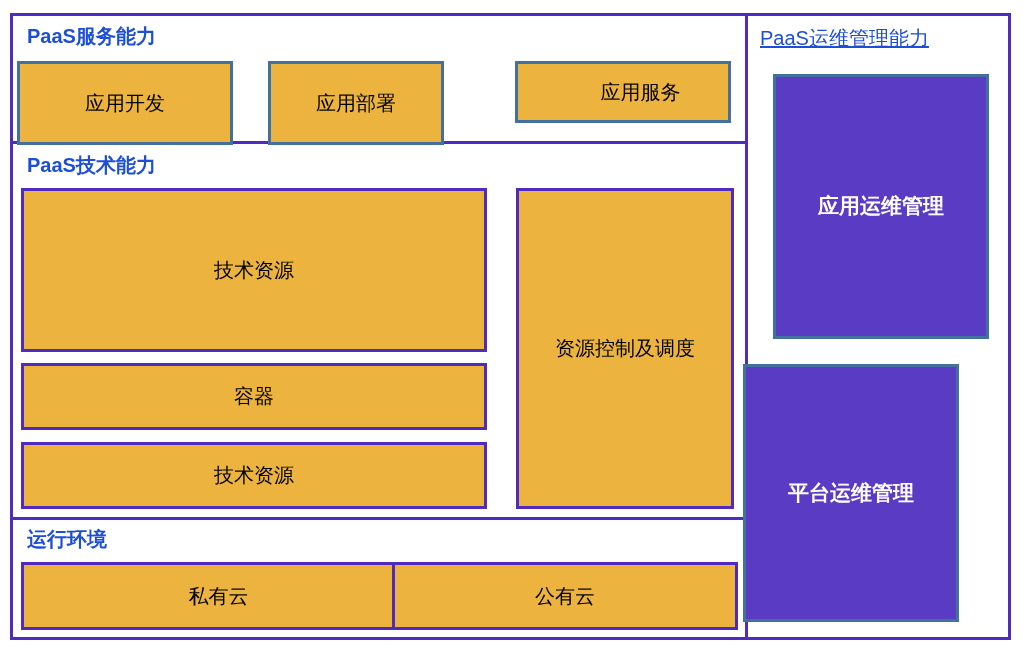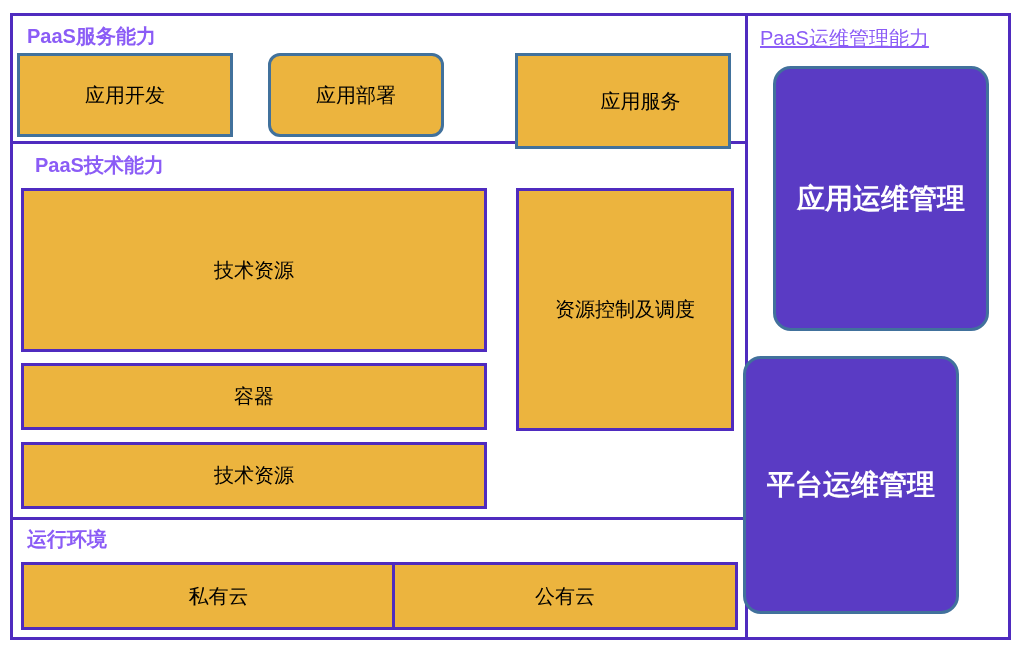--- a/index.html
+++ b/index.html
@@ -20,61 +20,61 @@
     background:var(--purple-line,#4f2bbf);
   }
   .hdiv{
     position:absolute;left:10px;width:738px;height:3px;
     background:var(--purple-line,#4f2bbf);
   }
   .hdiv.h1{top:141px;}
   .hdiv.h2{top:517px;}
   .sec-title{
     position:absolute;
-    font-size:20px;line-height:1.2;color:#8b5cf6;
+    font-size:20px;line-height:1.2;color:#1d4ed8;
     white-space:nowrap;
   }
   .sec-title.bold{font-weight:bold;}
   .box{
     position:absolute;
     box-sizing:border-box;
     display:flex;align-items:center;justify-content:center;
     text-align:center;
     font-size:20px;color:#000;
     line-height:1.35;
   }
   .box.orange{background:var(--orange-fill,#ecb43e);}
-  .box.steel-border{border:3px solid var(--steel-border,#41719c);}
+  .box.steel-border{border:3px solid var(--steel-border,#41719c);margin-top:8px;}
   .box.purple-border{border:3px solid var(--purple-line,#4f2bbf);}
   .box.purple-fill{
     background:var(--purple-fill,#5a3bc4);
-    color:#ffffff;font-weight:bold;font-size:28px;border-radius:18px;
+    color:#ffffff;font-weight:bold;font-size:21px;
   }
   .wrap-narrow{display:inline-block;max-width:140px;}
 </style>
 </head>
 <body>
 
 <div class="canvas">
 
   <div class="outer-frame"></div>
   <div class="vdiv"></div>
   <div class="hdiv h1"></div>
   <div class="hdiv h2"></div>
 
   <div class="sec-title bold" style="left:27px;top:24px;">PaaS服务能力</div>
   <div class="box orange steel-border" style="left:17px;top:53px;width:216px;height:84px;">应用开发</div>
-  <div class="box orange steel-border" style="left:268px;top:53px;width:176px;height:84px;border-radius:12px;">应用部署</div>
-  <div class="box orange steel-border" style="left:515px;top:53px;width:216px;height:96px;padding-left:35px;">应用服务</div>
+  <div class="box orange steel-border" style="left:268px;top:53px;width:176px;height:84px;">应用部署</div>
+  <div class="box orange steel-border" style="left:515px;top:53px;width:216px;height:62px;padding-left:35px;">应用服务</div>
 
-  <div class="sec-title bold" style="left:27px;top:153px;margin-left:8px;">PaaS技术能力</div>
+  <div class="sec-title bold" style="left:27px;top:153px;">PaaS技术能力</div>
   <div class="box orange purple-border" style="left:21px;top:363px;width:466px;height:67px;">容器</div>
   <div class="box orange purple-border" style="left:21px;top:188px;width:466px;height:164px;">技术资源</div>
   <div class="box orange purple-border" style="left:21px;top:442px;width:466px;height:67px;">技术资源</div>
-  <div class="box orange purple-border" style="left:516px;top:188px;width:218px;height:243px;">
+  <div class="box orange purple-border" style="left:516px;top:188px;width:218px;height:321px;">
     <span class="wrap-narrow">资源控制及调度</span>
   </div>
 
   <div class="sec-title bold" style="left:27px;top:527px;">运行环境</div>
   <div class="box orange purple-border" style="left:21px;top:562px;width:395px;height:68px;">私有云</div>
   <div class="box orange purple-border" style="left:392px;top:562px;width:346px;height:68px;">公有云</div>
 
   <div class="sec-title" style="left:760px;top:26px;text-decoration:underline;">PaaS运维管理能力</div>
   <div class="box purple-fill steel-border" style="left:773px;top:66px;width:216px;height:265px;">应用运维管理</div>
   <div class="box purple-fill steel-border" style="left:743px;top:356px;width:216px;height:258px;">平台运维管理</div>

